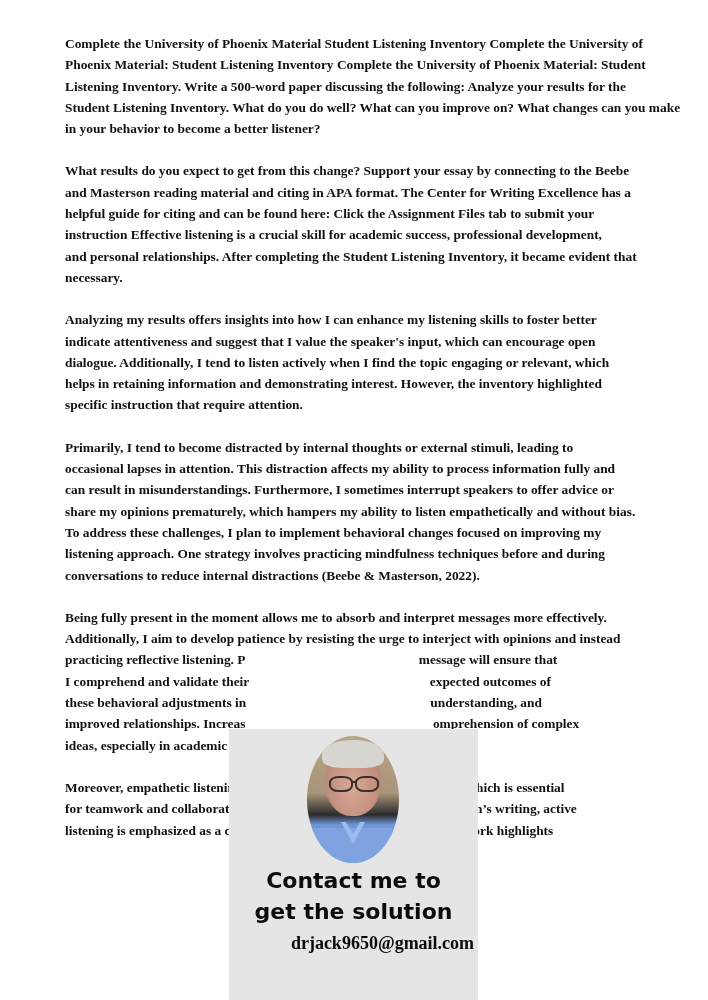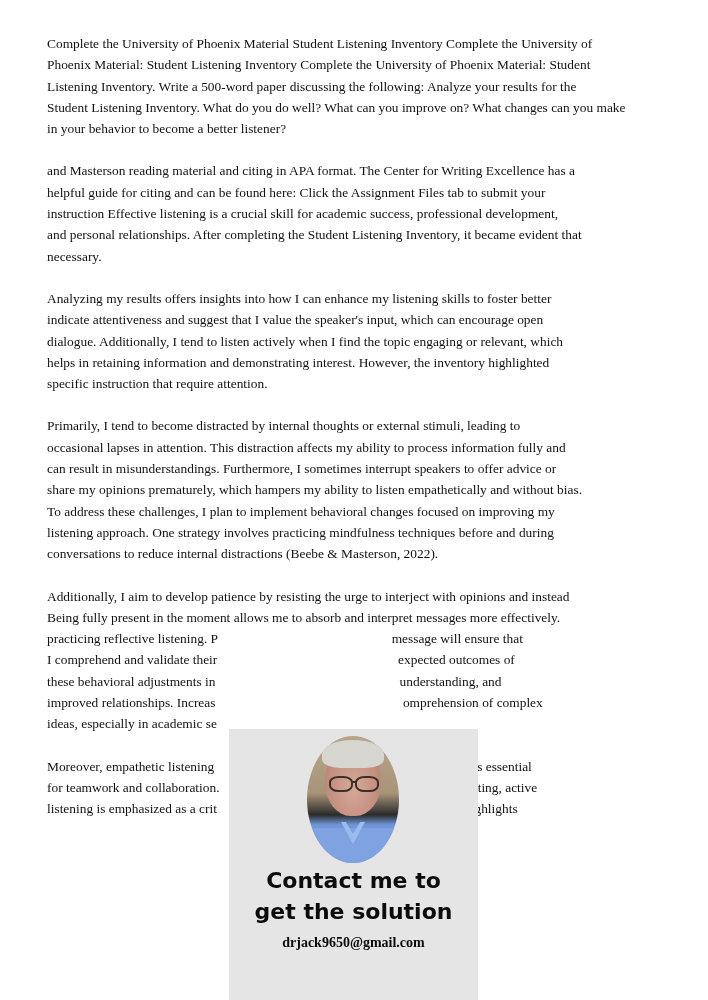--- a/index.html
+++ b/index.html
@@ -10,23 +10,24 @@
     body {
       width: 708px;
       height: 1000px;
       position: relative;
       overflow: hidden;
       font-family: "Liberation Serif", "DejaVu Serif", serif;
       color: #111111;
     }
     .page {
       position: absolute;
-      left: 47px;
+      left: 65px;
       top: 33px;
       width: 625px;
+      font-weight: bold;
     }
     .para {
       margin: 0 0 21px 0;
       font-size: 13.4px;
       line-height: 21.3px;
     }
     .para .line {
       display: block;
       white-space: nowrap;
     }
@@ -113,39 +114,41 @@
       line-height: 31px;
       color: #0b0b0b;
     }
     .ad .email {
       position: absolute;
       left: 0;
       top: 200px;
       width: 249px;
       font-family: "Liberation Serif", "DejaVu Serif", serif;
       font-weight: bold;
-      font-size: 14px;
+      font-size: 18px;
       line-height: 28px;
       color: #0b0b0b;
+      padding-left: 29px;
     }
   </style>
 </head>
 <body>
 
 <div class="page">
 
   <p class="para">
     <span class="line">Complete the University of Phoenix Material Student Listening Inventory Complete the University of</span>
     <span class="line">Phoenix Material: Student Listening Inventory Complete the University of Phoenix Material: Student</span>
     <span class="line">Listening Inventory. Write a 500-word paper discussing the following: Analyze your results for the</span>
     <span class="line">Student Listening Inventory. What do you do well? What can you improve on? What changes can you make</span>
     <span class="line">in your behavior to become a better listener?</span>
   </p>
 
   <p class="para">
+    <span class="line">What results do you expect to get from this change? Support your essay by connecting to the Beebe</span>
     <span class="line">and Masterson reading material and citing in APA format. The Center for Writing Excellence has a</span>
     <span class="line">helpful guide for citing and can be found here: Click the Assignment Files tab to submit your</span>
     <span class="line">instruction Effective listening is a crucial skill for academic success, professional development,</span>
     <span class="line">and personal relationships. After completing the Student Listening Inventory, it became evident that</span>
     <span class="line">necessary.</span>
   </p>
 
   <p class="para">
     <span class="line">Analyzing my results offers insights into how I can enhance my listening skills to foster better</span>
     <span class="line">indicate attentiveness and suggest that I value the speaker's input, which can encourage open</span>
@@ -158,22 +161,22 @@
     <span class="line">Primarily, I tend to become distracted by internal thoughts or external stimuli, leading to</span>
     <span class="line">occasional lapses in attention. This distraction affects my ability to process information fully and</span>
     <span class="line">can result in misunderstandings. Furthermore, I sometimes interrupt speakers to offer advice or</span>
     <span class="line">share my opinions prematurely, which hampers my ability to listen empathetically and without bias.</span>
     <span class="line">To address these challenges, I plan to implement behavioral changes focused on improving my</span>
     <span class="line">listening approach. One strategy involves practicing mindfulness techniques before and during</span>
     <span class="line">conversations to reduce internal distractions (Beebe &amp; Masterson, 2022).</span>
   </p>
 
   <p class="para">
+    <span class="line">Being fully present in the moment allows me to absorb and interpret messages more effectively.</span>
     <span class="line">Additionally, I aim to develop patience by resisting the urge to interject with opinions and instead</span>
-    <span class="line">Being fully present in the moment allows me to absorb and interpret messages more effectively.</span>
     <span class="line" style="white-space: pre;">practicing reflective listening. P                                                    message will ensure that</span>
     <span class="line" style="white-space: pre;">I comprehend and validate their                                                      expected outcomes of</span>
     <span class="line" style="white-space: pre;">these behavioral adjustments in                                                       understanding, and</span>
     <span class="line" style="white-space: pre;">improved relationships. Increas                                                        omprehension of complex</span>
     <span class="line">ideas, especially in academic se</span>
   </p>
 
   <p class="para">
     <span class="line" style="white-space: pre;">Moreover, empathetic listening                                                        dings, which is essential</span>
     <span class="line" style="white-space: pre;">for teamwork and collaboration.                                                       asterson’s writing, active</span>

